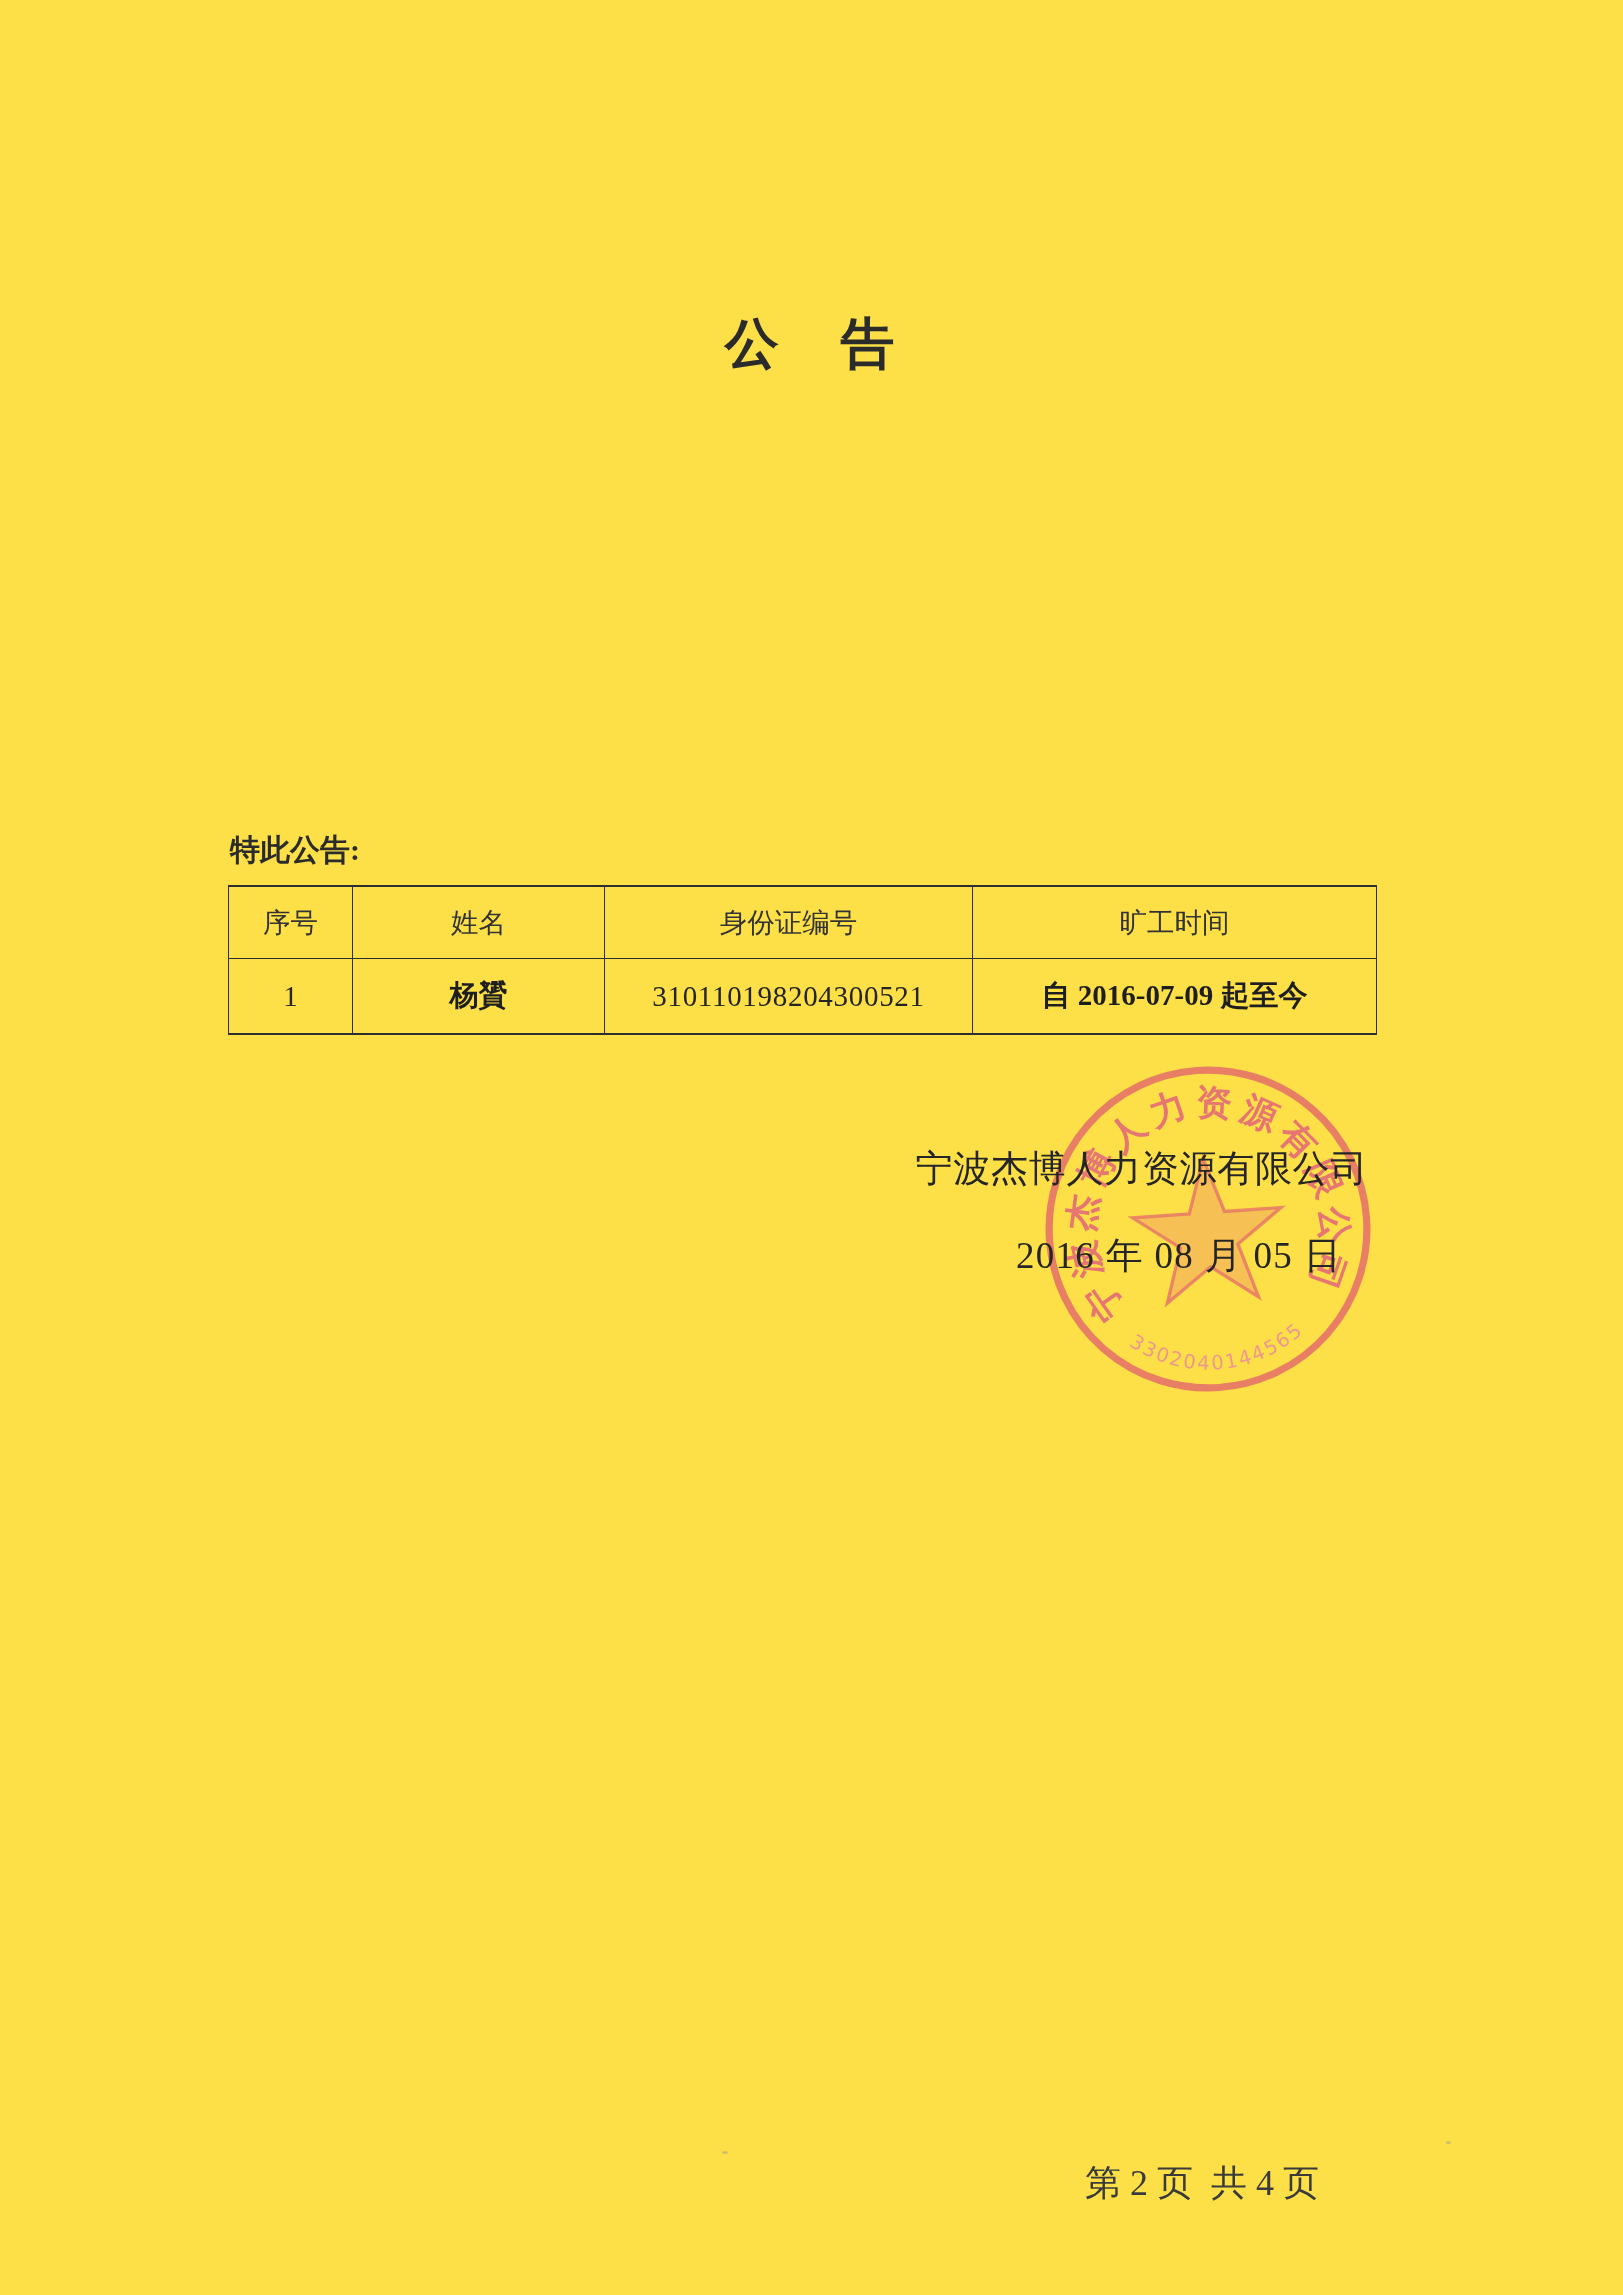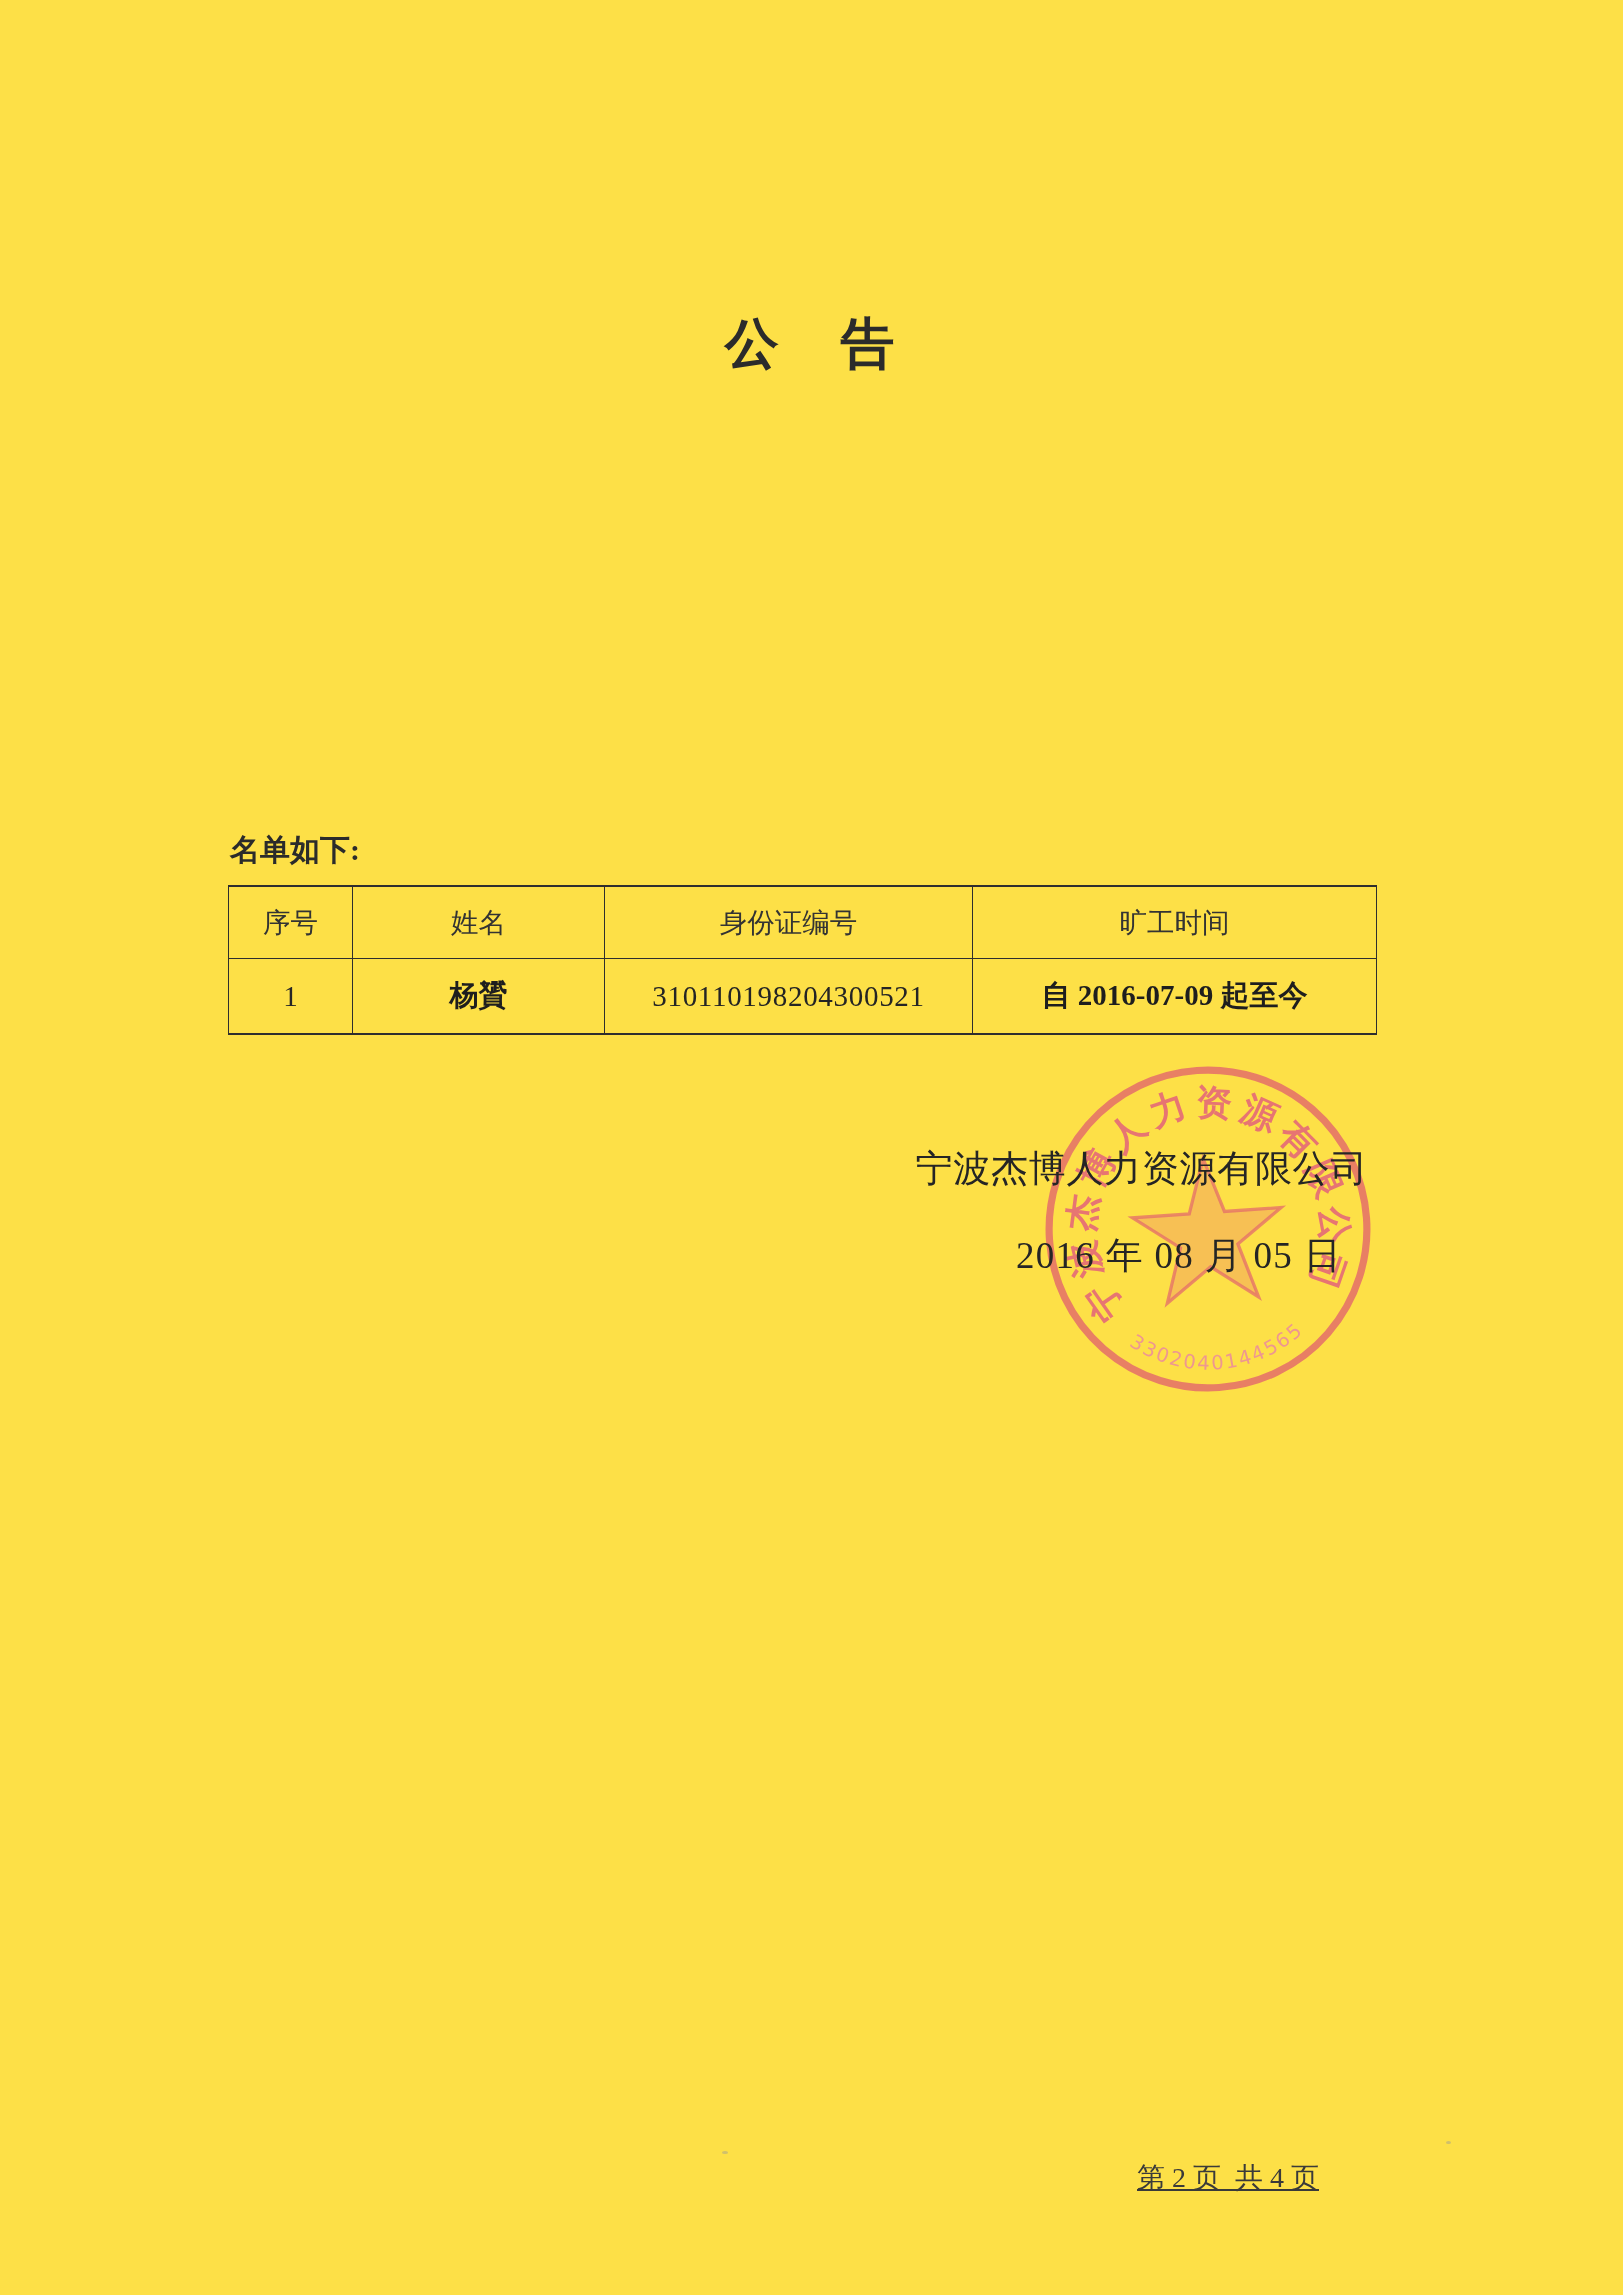--- a/index.html
+++ b/index.html
@@ -77,35 +77,35 @@
   .seal{
     position:absolute;left:1038px;top:1059px;
     width:340px;height:340px;
     z-index:2;opacity:0.85;
     transform:rotate(-4deg);
   }
   .seal .ring-text{fill:#e4637a;font-size:55px;font-family:"Liberation Serif","DejaVu Serif",serif;font-weight:600;}
   .seal .code-text{fill:#ec8b9d;font-size:30px;font-family:"DejaVu Sans","Liberation Sans",sans-serif;letter-spacing:2px;}
   .footer{
     position:absolute;right:304px;top:2159px;
-    font-size:28px;color:#3a3a3a;white-space:pre;text-decoration:underline;
+    font-size:36px;color:#3a3a3a;white-space:pre;
   }
   .speck{position:absolute;background:#9a9a9a;opacity:.45;border-radius:50%;}
   .speck-a{left:722px;top:2151px;width:5.9px;height:3.3px;}
   .speck-b{left:1446px;top:2141px;width:5.2px;height:3.3px;}
 </style>
 </head>
 <body>
 
 <div class="page">
 
   <h1 class="title">公　告</h1>
 
 
-  <div class="list-label">名单如下:</div>
+  <div class="list-label">特此公告:</div>
 
   <table class="notice-table">
     <tbody>
         <tr class="hdr">
       <td class="col-no">序号</td>
       <td class="col-name">姓名</td>
       <td class="col-id">身份证编号</td>
       <td class="col-time">旷工时间</td>
     </tr>
     <tr class="row">

